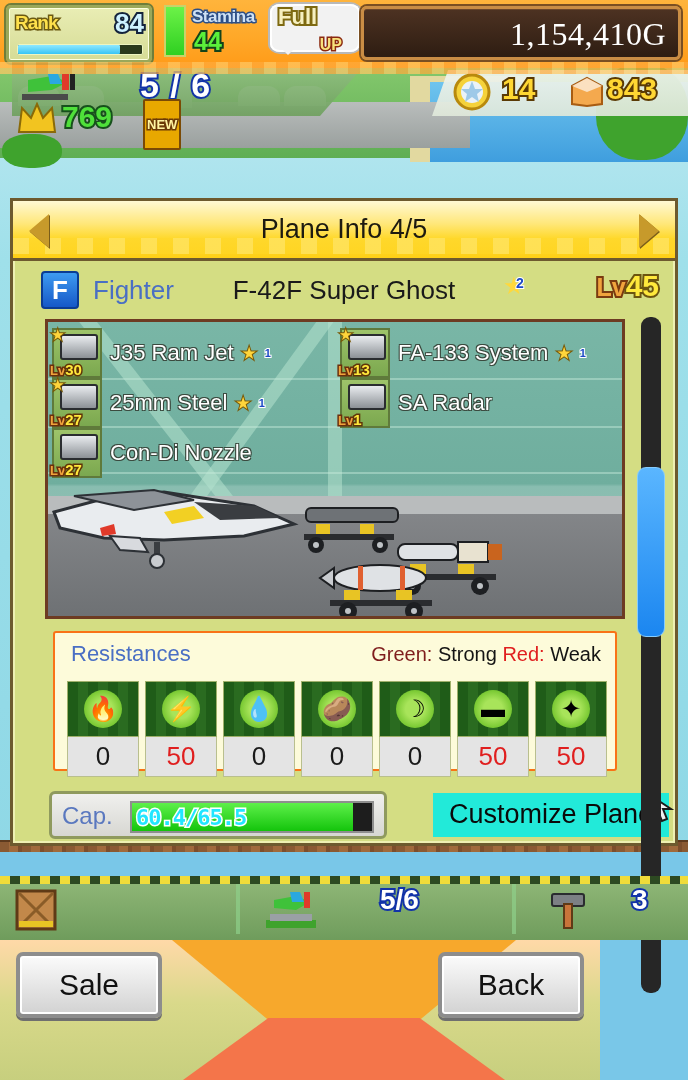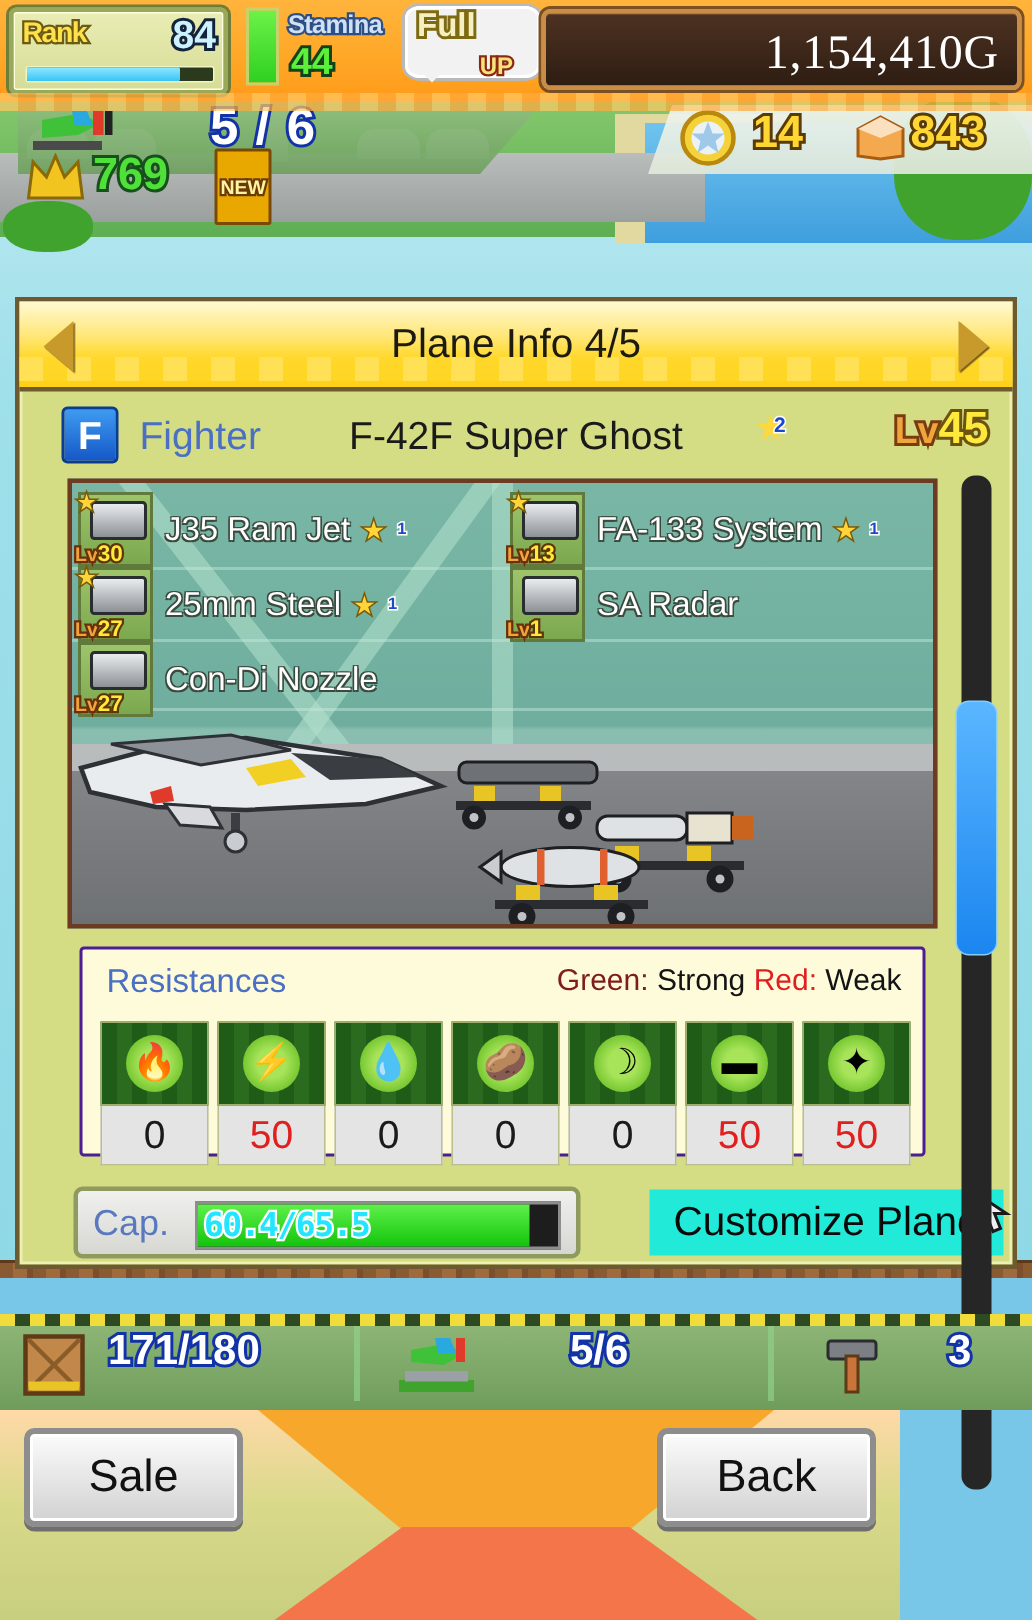--- a/index.html
+++ b/index.html
@@ -230,21 +230,21 @@
   .part-ico .lvtag .n{color:#ffe93c;-webkit-text-stroke:3px #5f3508;paint-order:stroke fill;}
   .part-ico .gstar{position:absolute;left:-3px;top:-4px;color:#ffd53b;font-size:15px;
     -webkit-text-stroke:2px #7a5a08;paint-order:stroke fill;}
   .part-name{font-size:22px;color:#ffffff;text-shadow:1px 1px 0 #3b4a3f,-1px 1px 0 #3b4a3f,1px -1px 0 #3b4a3f,-1px -1px 0 #3b4a3f;}
   .part-star{color:#ffd53b;font-size:17px;-webkit-text-stroke:2px #7a5a08;paint-order:stroke fill;}
   .part-starn{font-size:11px;font-weight:bold;color:#1d49c6;-webkit-text-stroke:2px #fff;paint-order:stroke fill;}
 
   
   .resbox{
     position:absolute; left:8px; top:312px; width:564px; height:140px;
-    background:#fdfbda; border:2px solid #4c1d95; border-radius:3px;
+    background:#fdfbda; border:2px solid #f97316; border-radius:3px;
   }
   .res-title{position:absolute;left:16px;top:8px;font-size:22px;color:#4a6fc4;}
   .res-legend{position:absolute;right:14px;top:10px;font-size:20px;color:#141414;}
   .res-legend .g{color:#7f1d1d;}
   .res-legend .r{color:#e01f1f;}
   .res-row{position:absolute;left:12px;top:48px;display:flex;gap:6px;}
   .res-cell{width:72px;}
   .res-ico{
     position:relative; height:56px;
     background:
@@ -615,21 +615,20 @@
   <div class="botbar">
     <div class="bdiv" style="left:236px;"></div>
     <div class="bdiv" style="left:512px;"></div>
 
     <svg class="b-ico" style="left:14px;width:44px;height:44px;" viewBox="0 0 44 44">
       <rect x="3" y="3" width="38" height="38" fill="#c2884a" stroke="#5f3a16" stroke-width="3"></rect>
       <line x1="5" y1="5" x2="39" y2="39" stroke="#8a5c28" stroke-width="3"></line>
       <line x1="39" y1="5" x2="5" y2="39" stroke="#8a5c28" stroke-width="3"></line>
       <rect x="5" y="33" width="34" height="6" fill="#e8c424"></rect>
     </svg>
-    <span class="b-val" style="left:72px;">171/180</span>
 
     <svg class="b-ico" style="left:262px;width:58px;height:44px;" viewBox="0 0 58 44">
       <rect x="4" y="32" width="50" height="8" fill="#3fa32d"></rect>
       <rect x="8" y="26" width="42" height="7" fill="#9aa0a5"></rect>
       <polygon points="12,12 34,8 48,14 34,22 12,20" fill="#3fc23a"></polygon>
       <polygon points="28,4 38,4 42,14 30,14" fill="#2aa8e0"></polygon>
       <rect x="42" y="4" width="6" height="16" fill="#e03a2a"></rect>
     </svg>
     <span class="b-val" style="left:380px;">5/6</span>
 

